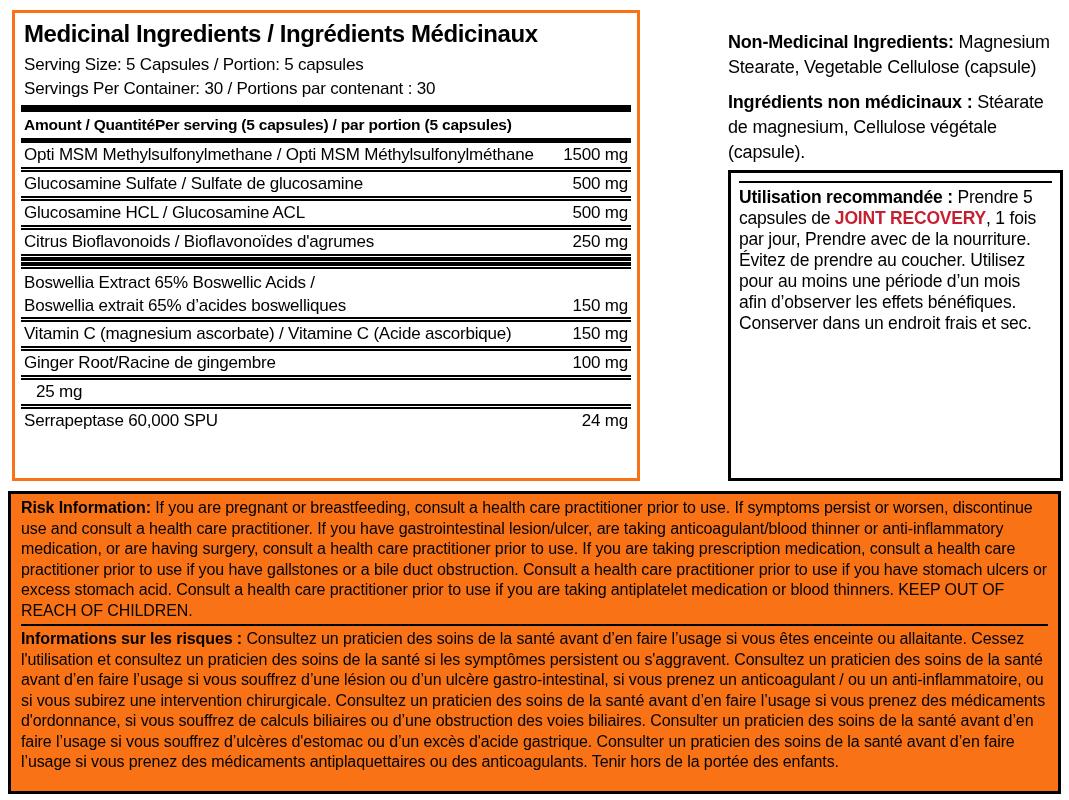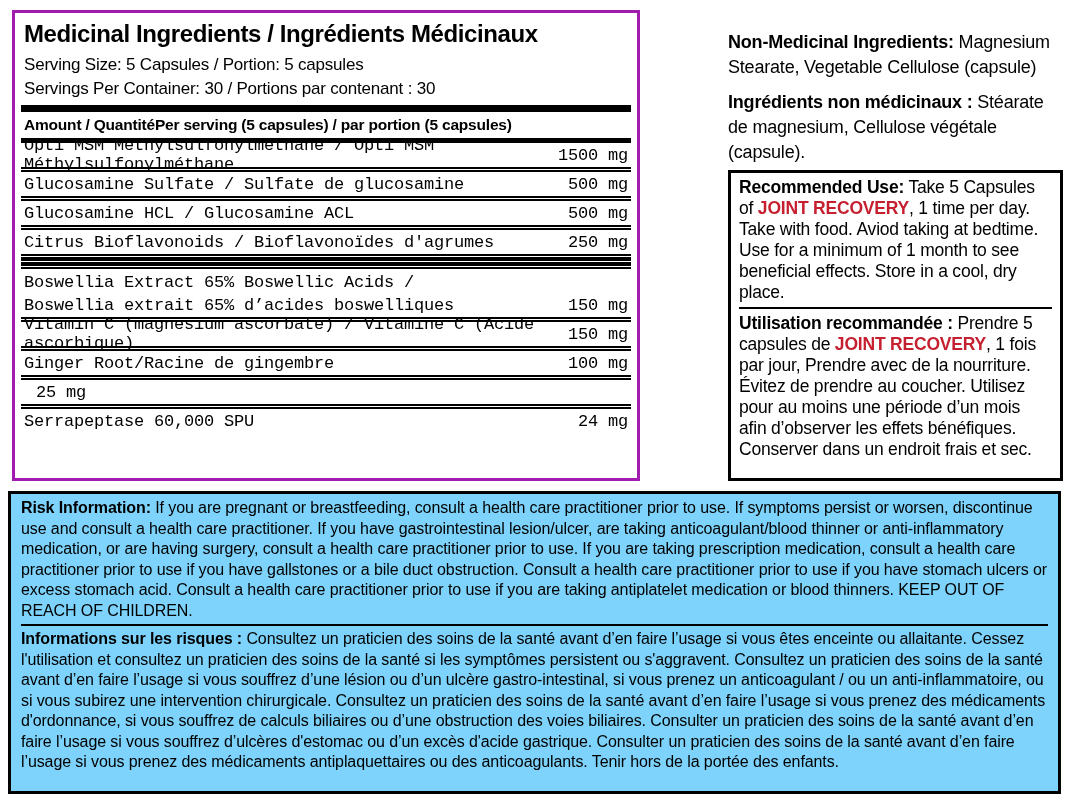--- a/index.html
+++ b/index.html
@@ -6,30 +6,30 @@
   body{
     width:1069px;height:800px;background:#ffffff;color:#000;
     font-family:"Liberation Sans", sans-serif;
     -webkit-font-smoothing:antialiased;
   }
   .root{position:relative;width:1069px;height:800px;background:#fff;overflow:hidden;}
 
   
   .left-panel{
     position:absolute;left:12px;top:10px;width:628px;height:471px;
-    border:3px solid #a21caf;box-sizing:border-box;padding:5px 9px 0 9px;background:#fff;
+    border:3px solid #f97316;box-sizing:border-box;padding:5px 9px 0 9px;background:#fff;
   }
   .panel-title{font-size:24px;font-weight:bold;letter-spacing:-0.4px;margin:2px 0 5px 0;}
   .serving-line{font-size:17px;line-height:24px;letter-spacing:-0.2px;}
   .bar-thick{height:7px;background:#000;margin:4px -3px 0 -3px;}
   .bar-mid{height:5px;background:#000;margin:0 -3px;}
   .hdr-row{display:flex;align-items:center;
     font-weight:bold;font-size:15.5px;padding:4px 0 4px 0;letter-spacing:-0.2px;}
   .ing-row{display:flex;justify-content:space-between;align-items:center;
-    height:24px;font-size:17px;letter-spacing:-0.2px;font-family:Liberation Mono, monospace;}
+    height:24px;font-size:17px;letter-spacing:-0.2px;}
   .ing-row.two-line{height:47px;align-items:flex-end;line-height:23px;padding-top:1px;}
   .ing-row .ing-name{white-space:pre-line;}
   .ing-row .ing-amount{white-space:nowrap;padding-left:12px;}
   .ing-row.two-line .ing-amount{line-height:23px;}
   .row-divider{height:5px;border-top:2px solid #000;border-bottom:2px solid #000;
     box-sizing:border-box;margin:0 -3px;}
 
   
   .right-top{position:absolute;left:728px;top:7px;width:335px;font-size:18px;line-height:25px;letter-spacing:-0.2px;margin-top:23px;}
   .right-top p{margin:0 0 10px 0;}
@@ -40,21 +40,21 @@
     border:3px solid #000;box-sizing:border-box;background:#fff;
     padding:4px 8px;font-size:17.5px;line-height:21px;letter-spacing:-0.2px;
   }
   .rec-box p{margin:0;}
   .brand{color:#c51f30;font-weight:bold;}
   .rec-divider{height:2px;background:#000;margin:4px 0;}
 
   
   .risk-box{
     position:absolute;left:8px;top:491px;width:1053px;height:303px;
-    border:3px solid #000;box-sizing:border-box;background:#7dd3fc;
+    border:3px solid #000;box-sizing:border-box;background:#f97316;
     padding:4px 10px;font-size:16px;line-height:20.5px;letter-spacing:-0.1px;
   }
   .risk-box p{margin:0;}
   .risk-divider{height:2px;background:#000;margin:3px 0;}
 </style>
 </head>
 <body>
 
 <div class="root">
 
@@ -126,21 +126,20 @@
       <span class="ing-amount">24 mg</span>
     </div>
   </div>
 
   <div class="right-top">
     <p><span class="b">Non-Medicinal Ingredients:</span><span> Magnesium Stearate, Vegetable Cellulose (capsule)</span></p>
     <p><span class="b">Ingrédients non médicinaux :</span><span> Stéarate de magnesium, Cellulose végétale (capsule).</span></p>
   </div>
 
   <div class="rec-box">
-    <p><span class="b">Recommended Use:</span><span> Take 5 Capsules of </span><span class="brand">JOINT RECOVERY</span><span>, 1 time per day. Take with food. Aviod taking at bedtime. Use for a minimum of 1 month to see beneficial effects. Store in a cool, dry place.</span></p>
     <div class="rec-divider"></div>
     <p><span class="b">Utilisation recommandée :</span><span> Prendre 5 capsules de </span><span class="brand">JOINT RECOVERY</span><span>, 1 fois par jour, Prendre avec de la nourriture. Évitez de prendre au coucher. Utilisez pour au moins une période d’un mois afin d’observer les effets bénéfiques. Conserver dans un endroit frais et sec.</span></p>
   </div>
 
   <div class="risk-box">
     <p><span class="b">Risk Information:</span><span> If you are pregnant or breastfeeding, consult a health care practitioner prior to use. If symptoms persist or worsen, discontinue use and consult a health care practitioner. If you have gastrointestinal lesion/ulcer, are taking anticoagulant/blood thinner or anti-inflammatory medication, or are having surgery, consult a health care practitioner prior to use. If you are taking prescription medication, consult a health care practitioner prior to use if you have gallstones or a bile duct obstruction. Consult a health care practitioner prior to use if you have stomach ulcers or excess stomach acid. Consult a health care practitioner prior to use if you are taking antiplatelet medication or blood thinners. KEEP OUT OF REACH OF CHILDREN.</span></p>
     <div class="risk-divider"></div>
     <p><span class="b">Informations sur les risques :</span><span> Consultez un praticien des soins de la santé avant d’en faire l’usage si vous êtes enceinte ou allaitante. Cessez l'utilisation et consultez un praticien des soins de la santé si les symptômes persistent ou s'aggravent. Consultez un praticien des soins de la santé avant d’en faire l’usage si vous souffrez d’une lésion ou d’un ulcère gastro-intestinal, si vous prenez un anticoagulant / ou un anti-inflammatoire, ou si vous subirez une intervention chirurgicale. Consultez un praticien des soins de la santé avant d’en faire l’usage si vous prenez des médicaments d'ordonnance, si vous souffrez de calculs biliaires ou d’une obstruction des voies biliaires. Consulter un praticien des soins de la santé avant d’en faire l’usage si vous souffrez d’ulcères d'estomac ou d’un excès d'acide gastrique. Consulter un praticien des soins de la santé avant d’en faire l’usage si vous prenez des médicaments antiplaquettaires ou des anticoagulants. Tenir hors de la portée des enfants.</span></p>
   </div>
 

